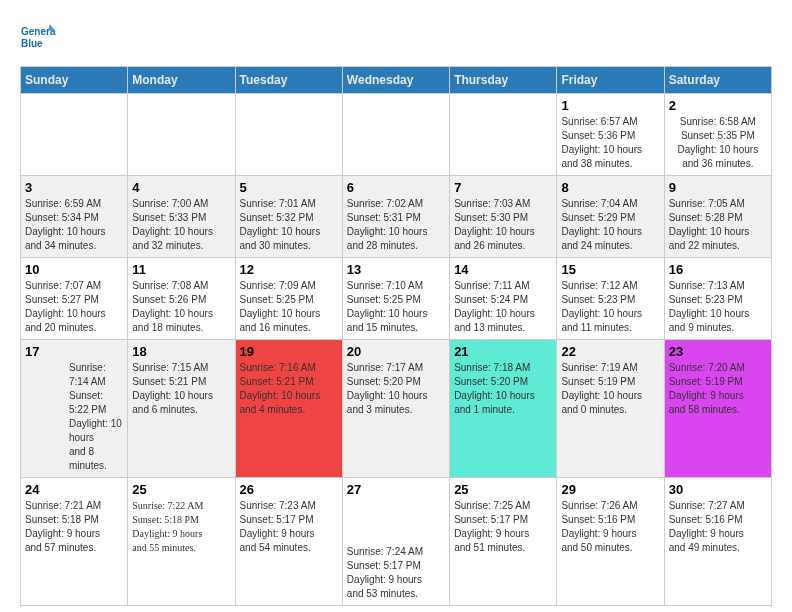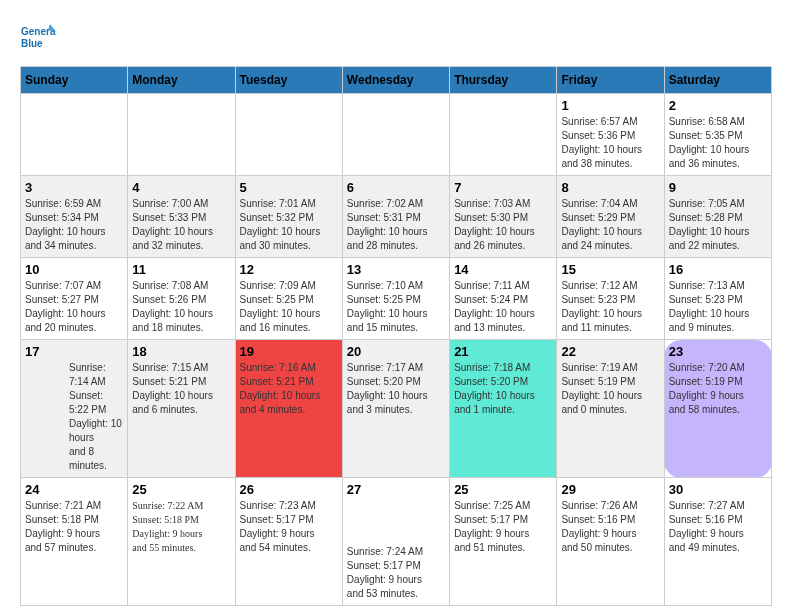--- a/index.html
+++ b/index.html
@@ -33,21 +33,21 @@
       font-size: 16px;
       color: #555;
     }
     .calendar {
       width: 100%;
       border-collapse: collapse;
       font-size: 10.5px;
     }
     .calendar th {
       background: #2a7ab8;
-      color: #000000;
+      color: #e5e5e5;
       padding: 6px 4px;
       text-align: left;
       font-size: 12px;
       border: 1px solid #ccc;
     }
     .calendar td {
       border: 1px solid #ccc;
       vertical-align: top;
       padding: 4px;
       min-height: 80px;
@@ -115,21 +115,21 @@
         <td></td>
         <td>
           <span class="day-number">1</span>
           <div class="day-info" style="white-space: pre-line;">Sunrise: 6:57 AM
 Sunset: 5:36 PM
 Daylight: 10 hours
 and 38 minutes.</div>
         </td>
         <td>
           <span class="day-number">2</span>
-          <div class="day-info" style="white-space: pre-line;">Sunrise: 6:58 AM
+          <div class="day-info" style="white-space: pre-line; text-align: center;">Sunrise: 6:58 AM
 Sunset: 5:35 PM
 Daylight: 10 hours
 and 36 minutes.</div>
         </td>
       </tr>
       <tr class="row-even">
         <td style="background: rgb(240, 240, 240);">
           <span class="day-number">3</span>
           <div class="day-info" style="white-space: pre-line;">Sunrise: 6:59 AM
 Sunset: 5:34 PM
@@ -266,21 +266,21 @@
 Daylight: 10 hours
 and 1 minute.</div>
         </td>
         <td style="background: rgb(240, 240, 240);">
           <span class="day-number">22</span>
           <div class="day-info" style="white-space: pre-line;">Sunrise: 7:19 AM
 Sunset: 5:19 PM
 Daylight: 10 hours
 and 0 minutes.</div>
         </td>
-        <td style="background: #c4b5fd; border-radius: 17px;">
+        <td style="background: #d946ef;">
           <span class="day-number">23</span>
           <div class="day-info" style="white-space: pre-line;">Sunrise: 7:20 AM
 Sunset: 5:19 PM
 Daylight: 9 hours
 and 58 minutes.</div>
         </td>
       </tr>
       <tr class="row-odd">
         <td>
           <span class="day-number">24</span>

